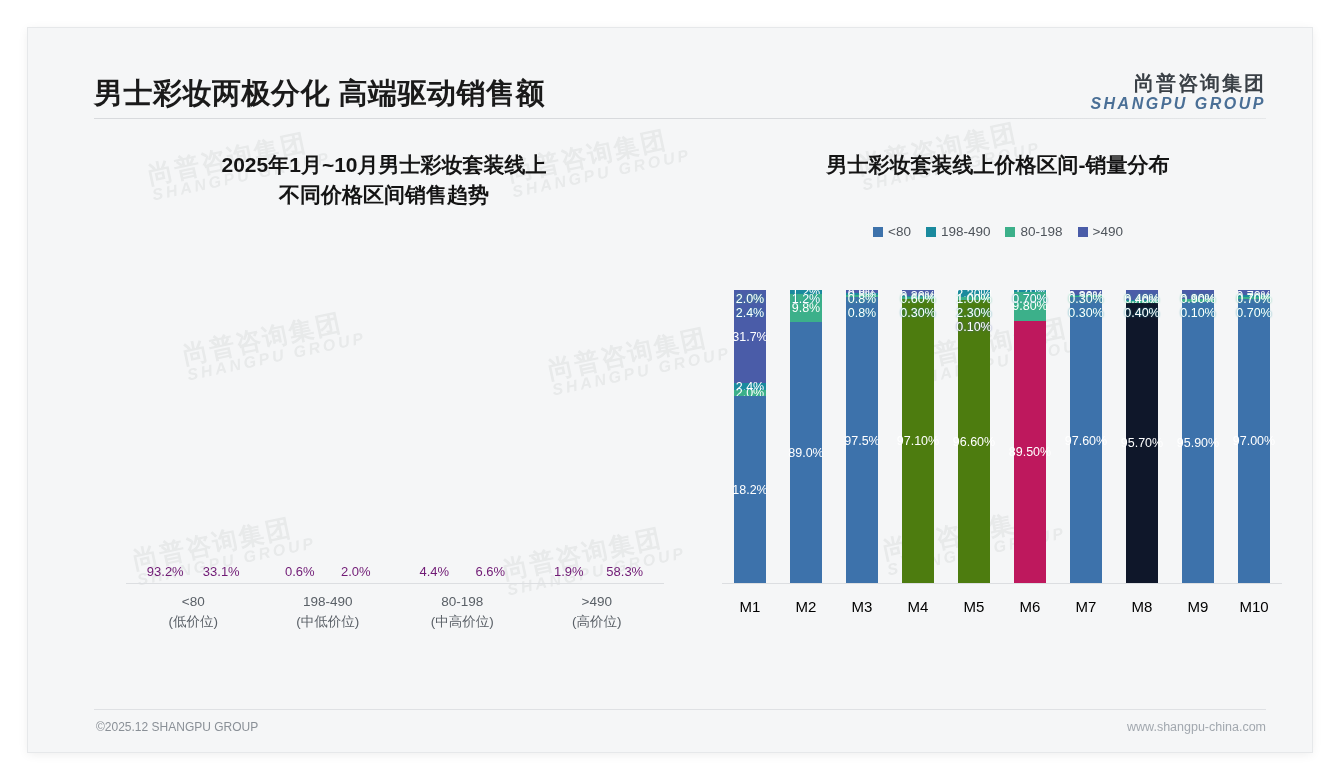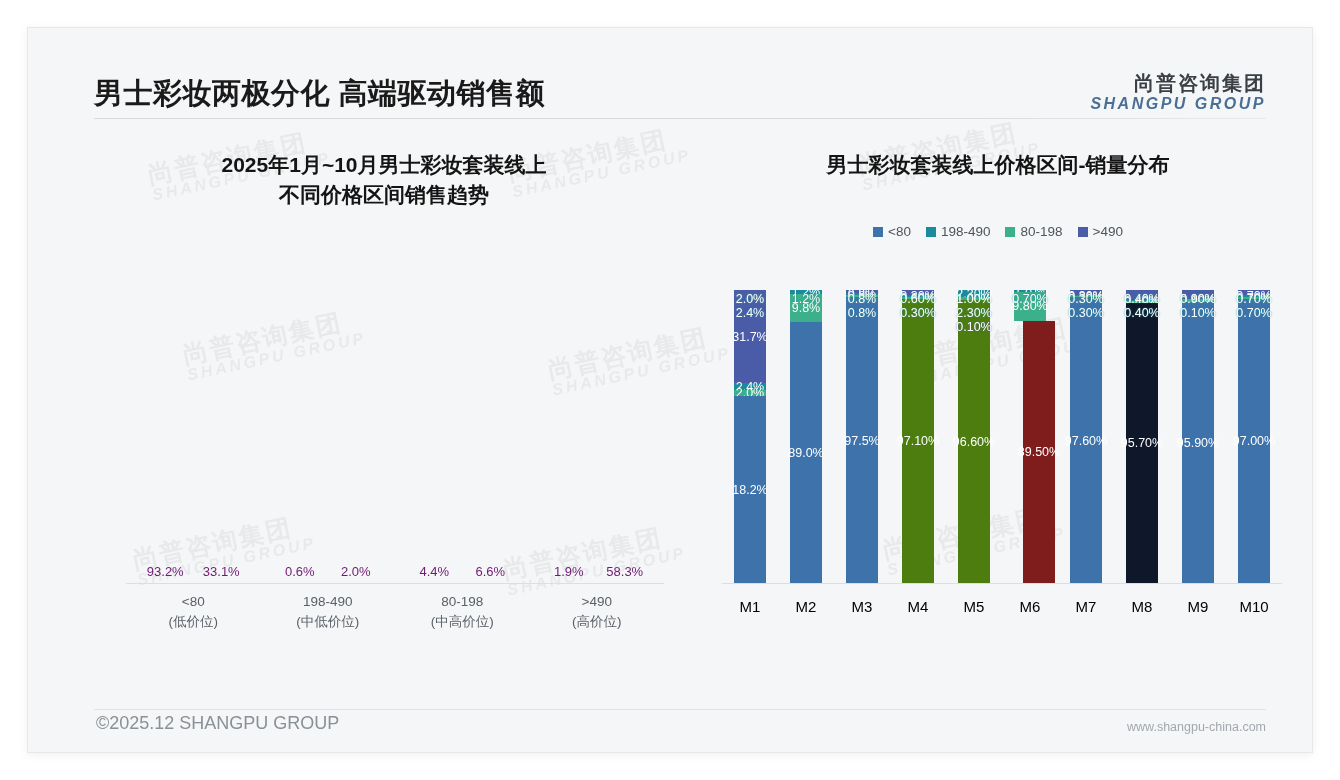--- a/index.html
+++ b/index.html
@@ -49,21 +49,21 @@
   .header-rule {
     position:absolute; left: 66px; right: 46px; top: 90px; height: 1px;
     background: linear-gradient(to right, #d8dadd 0%, #d8dadd 70%, #e6e8ea 100%);
   }
 
   
   .footer-rule {
     position:absolute; left: 66px; right: 46px; bottom: 42px; height:1px; background:#dfe1e4; z-index:3;
   }
   .footer-left {
-    position:absolute; left: 68px; bottom: 18px; font-size: 18px; color: #8a9097; z-index:3;
+    position:absolute; left: 68px; bottom: 18px; font-size: 12px; color: #8a9097; z-index:3;
   }
   .footer-right {
     position:absolute; right: 46px; bottom: 18px; font-size: 12.5px; color: #a2a8af; z-index:3;
   }
 
   
   .panel { position:absolute; top: 110px; height: 570px; z-index:2; }
   .panel-left  { left: 52px;  width: 608px; }
   .panel-right { left: 672px; width: 596px; }
 
@@ -336,21 +336,21 @@
             <div class="seg-lbl" style="top: 16px; transform: translate(-50%, 0px); color: rgb(255, 255, 255); text-shadow: rgb(26, 138, 158) 0px 0px 2px;">2.30%</div>
             <div class="seg-lbl" style="top: 30px; transform: translate(-50%, 0px); color: rgb(255, 255, 255); text-shadow: rgb(74, 92, 168) 0px 0px 2px;">0.10%</div>
           </div>
           <div class="stack" style="left: 52.2%; width: 5.6%;">
             <div class="seg" style="height: 0.7%; background: rgb(26, 138, 158);">
               <div class="seg-lbl" style="top: 50%;">0.70%</div>
             </div>
             <div class="seg" style="height: 9.8%; background: rgb(60, 176, 138);">
               <div class="seg-lbl">9.80%</div>
             </div>
-            <div class="seg" style="height: 89.5%; background: #7f1d1d; margin-left: 9px;">
+            <div class="seg" style="height: 89.5%; background: #be185d;">
               <div class="seg-lbl">89.50%</div>
             </div>
             <div class="seg-lbl" style="top: 2px; transform: translate(-50%, 0px); color: rgb(255, 255, 255); text-shadow: rgb(26, 138, 158) 0px 0px 2px;">0.70%</div>
           </div>
           <div class="stack" style="left: 62.2%; width: 5.6%;">
             <div class="seg" style="height: 1.8%; background: rgb(74, 92, 168);"></div>
             <div class="seg" style="height: 0.3%; background: rgb(26, 138, 158);">
               <div class="seg-lbl" style="top: 50%;">0.30%</div>
             </div>
             <div class="seg" style="height: 0.3%; background: rgb(60, 176, 138);">

